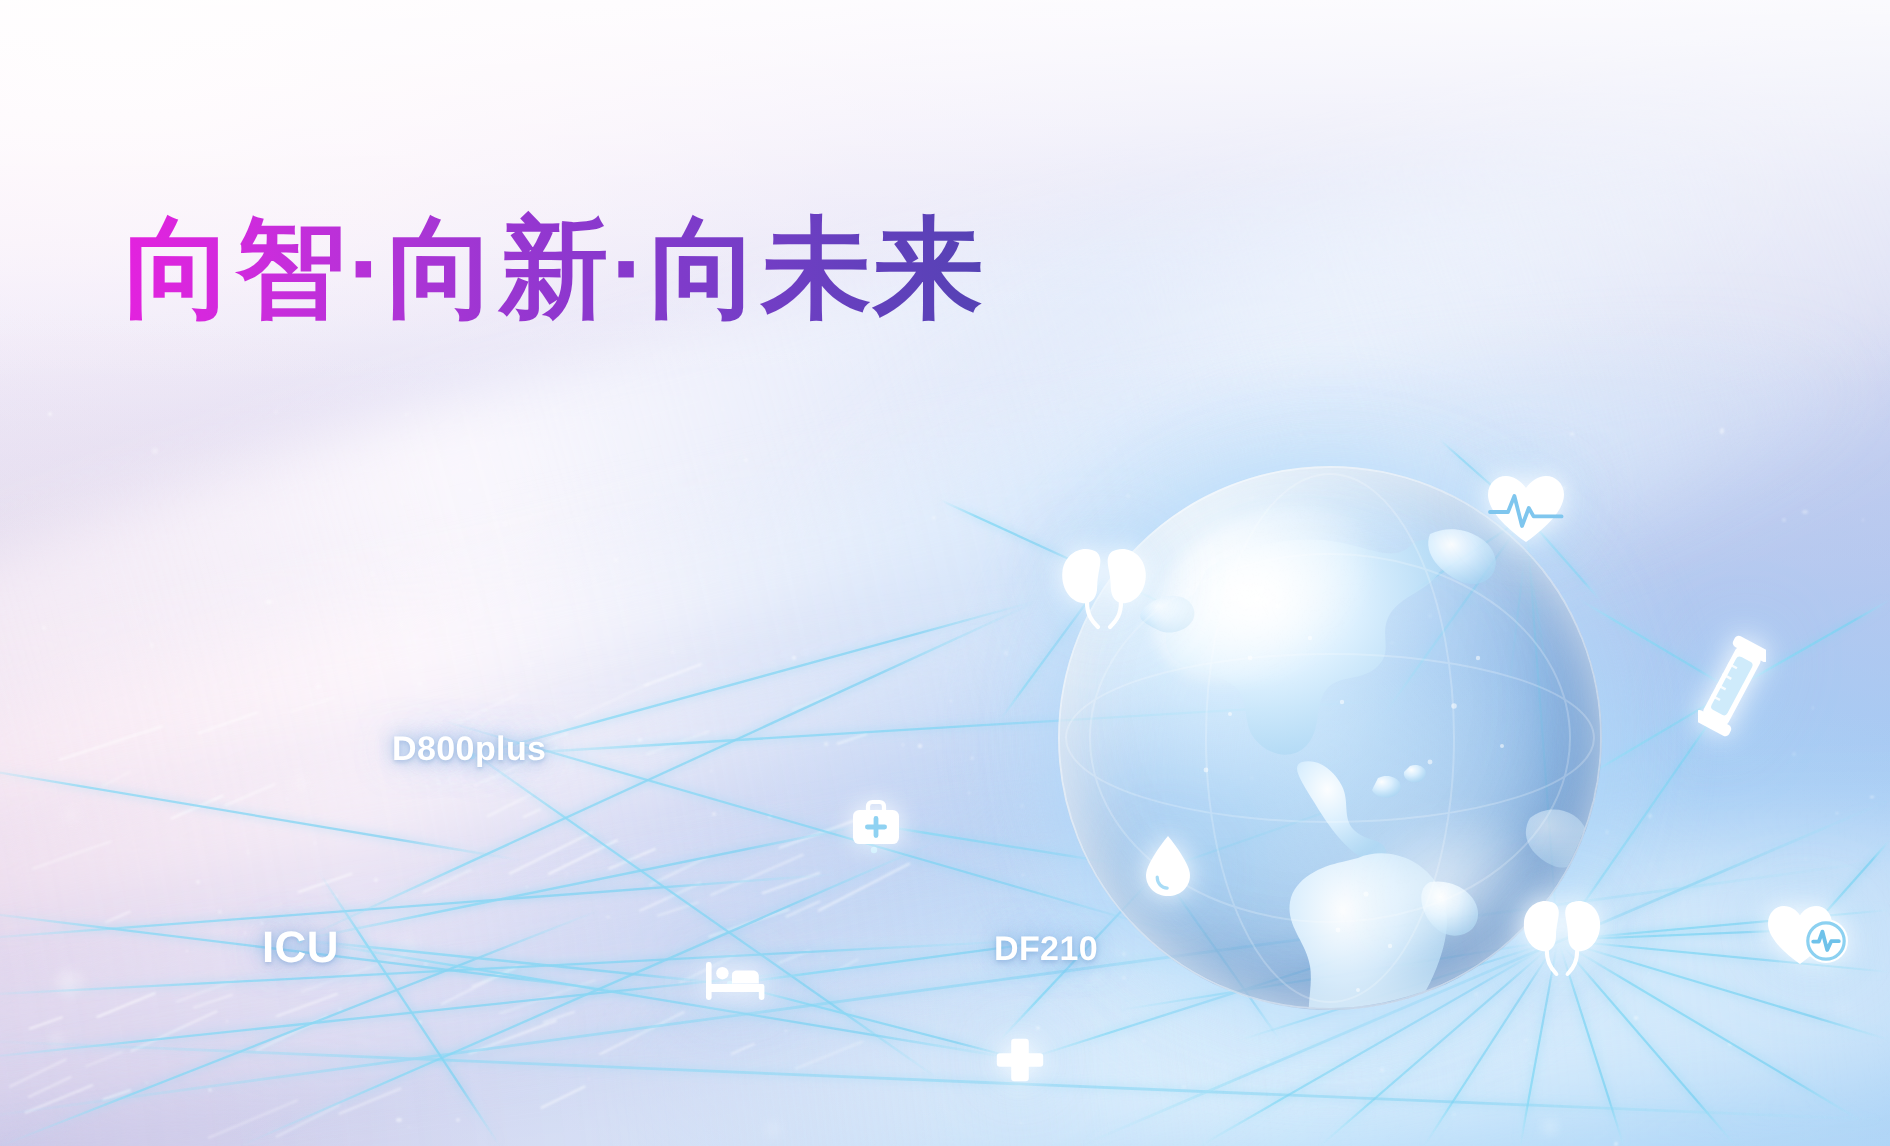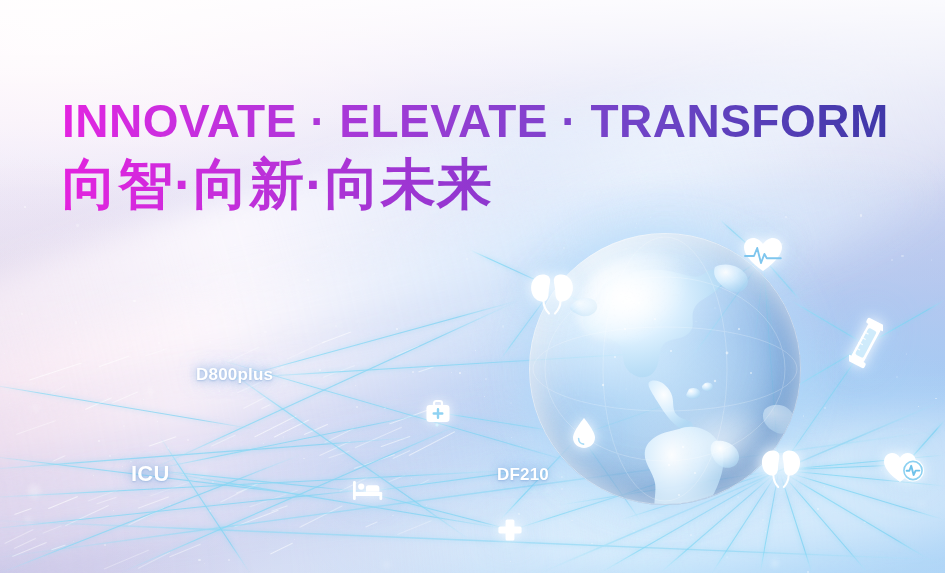--- a/index.html
+++ b/index.html
@@ -645,17 +645,16 @@
       <circle cx="30" cy="20.5" r="9.1" fill="none" stroke="#8cd1f1" stroke-width="1.6"></circle>
       <path fill="none" stroke="#6fc2ea" stroke-width="1.9" stroke-linecap="round" stroke-linejoin="round" d="M23.6 20.8 h2.8 l1.8 -5 2.4 9.2 2 -4.4 h3.8"></path>
     </svg>
   </div>
 
   <div class="nlabel" id="label-d800plus">D800plus</div>
   <div class="nlabel" id="label-icu">ICU</div>
   <div class="nlabel" id="label-df210">DF210</div>
 
   <div id="headline-block">
-    <div id="headline-en">INNOVATE · ELEVATE · TRANSFORM</div>
     <div id="headline-zh">向智·向新·向未来</div>
   </div>
 
 </div>
 
 </body></html>

